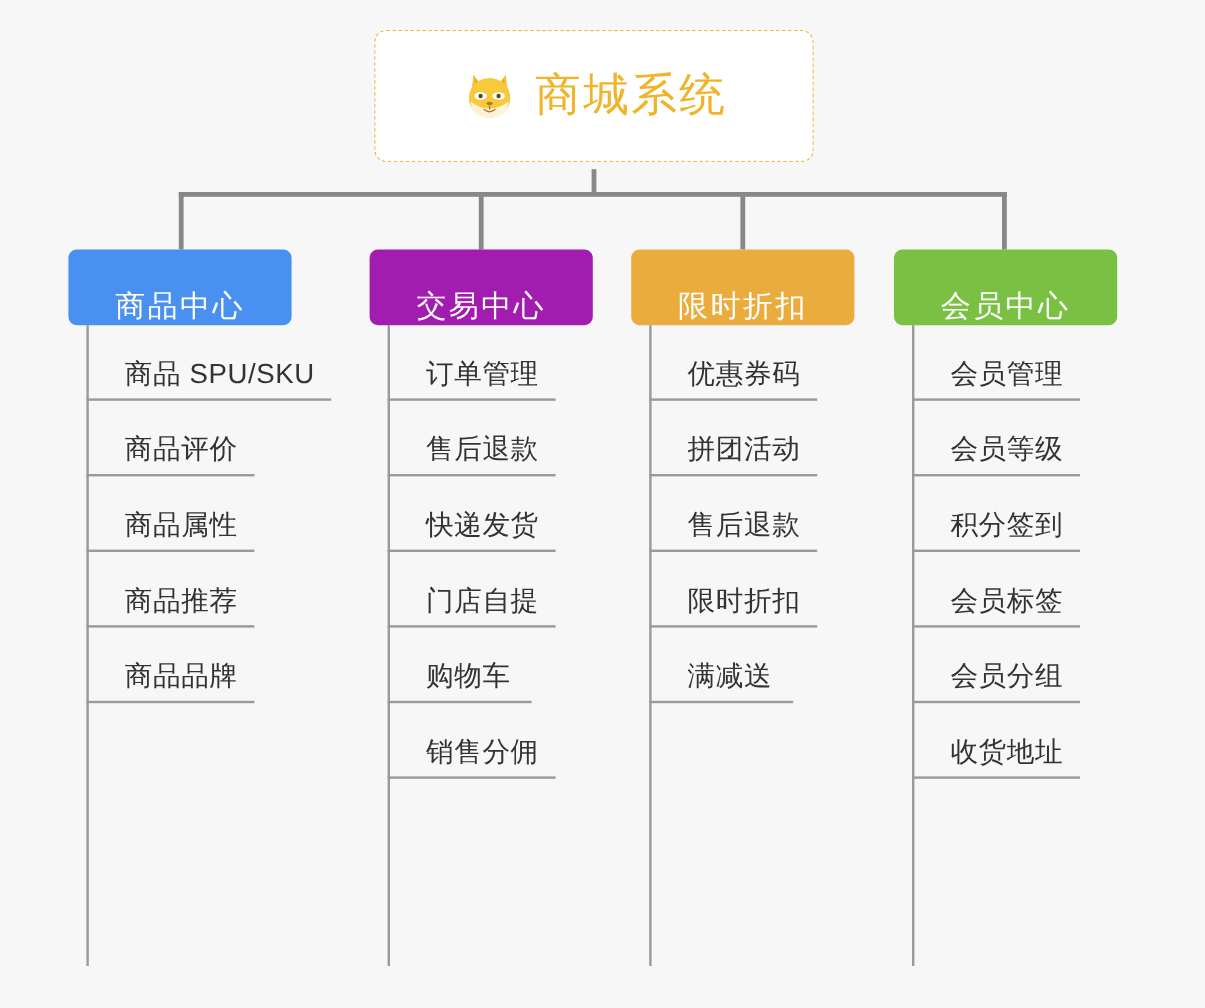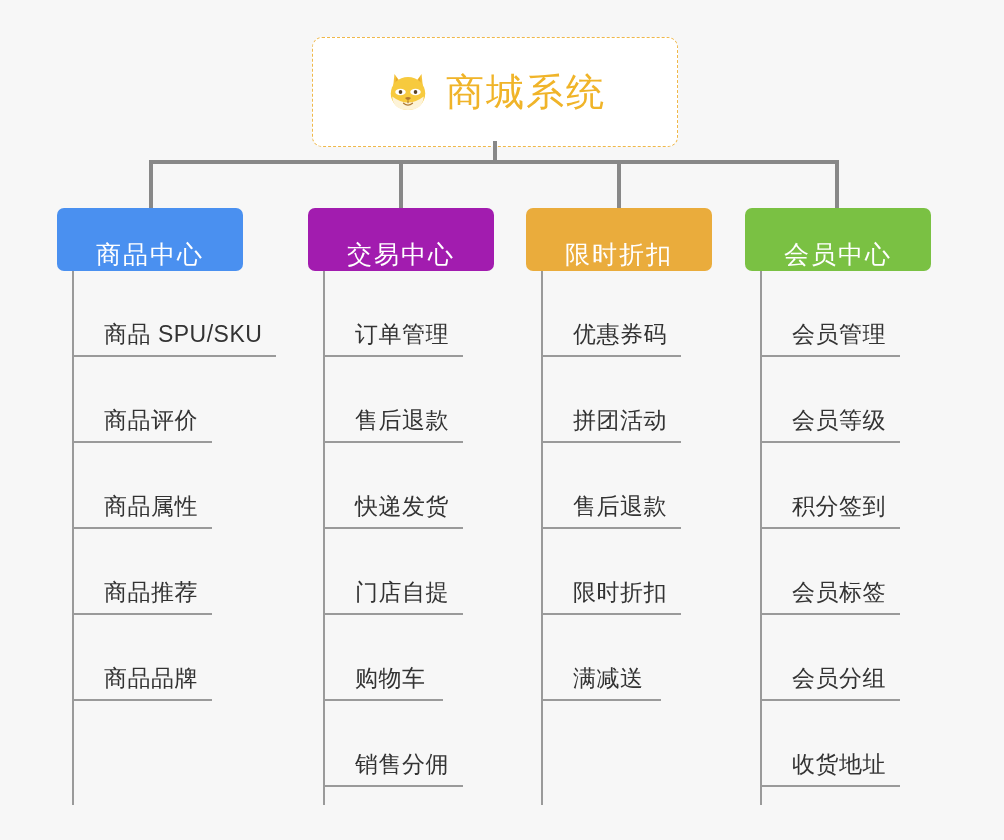--- a/index.html
+++ b/index.html
@@ -17,21 +17,21 @@
   #mindmap {
     position: relative;
     width: 1004px;
     height: 840px;
   }
 
   
   .root-node {
     position: absolute;
     left: 312px;
-    top: 37px;
+    top: 25px;
     width: 366px;
     height: 110px;
     box-sizing: border-box;
     background: #ffffff;
     border: 1px dashed #f0b849;
     border-radius: 10px;
     display: flex;
     align-items: center;
     justify-content: center;
     gap: 14px;
@@ -96,21 +96,21 @@
   }
   .branch-spine {
     position: absolute;
     left: 0;
     top: 0;
     width: 2px;
     background: #9a9a9a;
   }
   .leaf {
     position: relative;
-    height: 86px;
+    height: 63px;
     box-sizing: border-box;
     border-bottom: 2px solid #9a9a9a;
     display: flex;
     align-items: flex-end;
     padding-left: 32px;
     padding-bottom: 6px;
     width: max-content;
     min-width: 120px;
   }
   .leaf-label {

